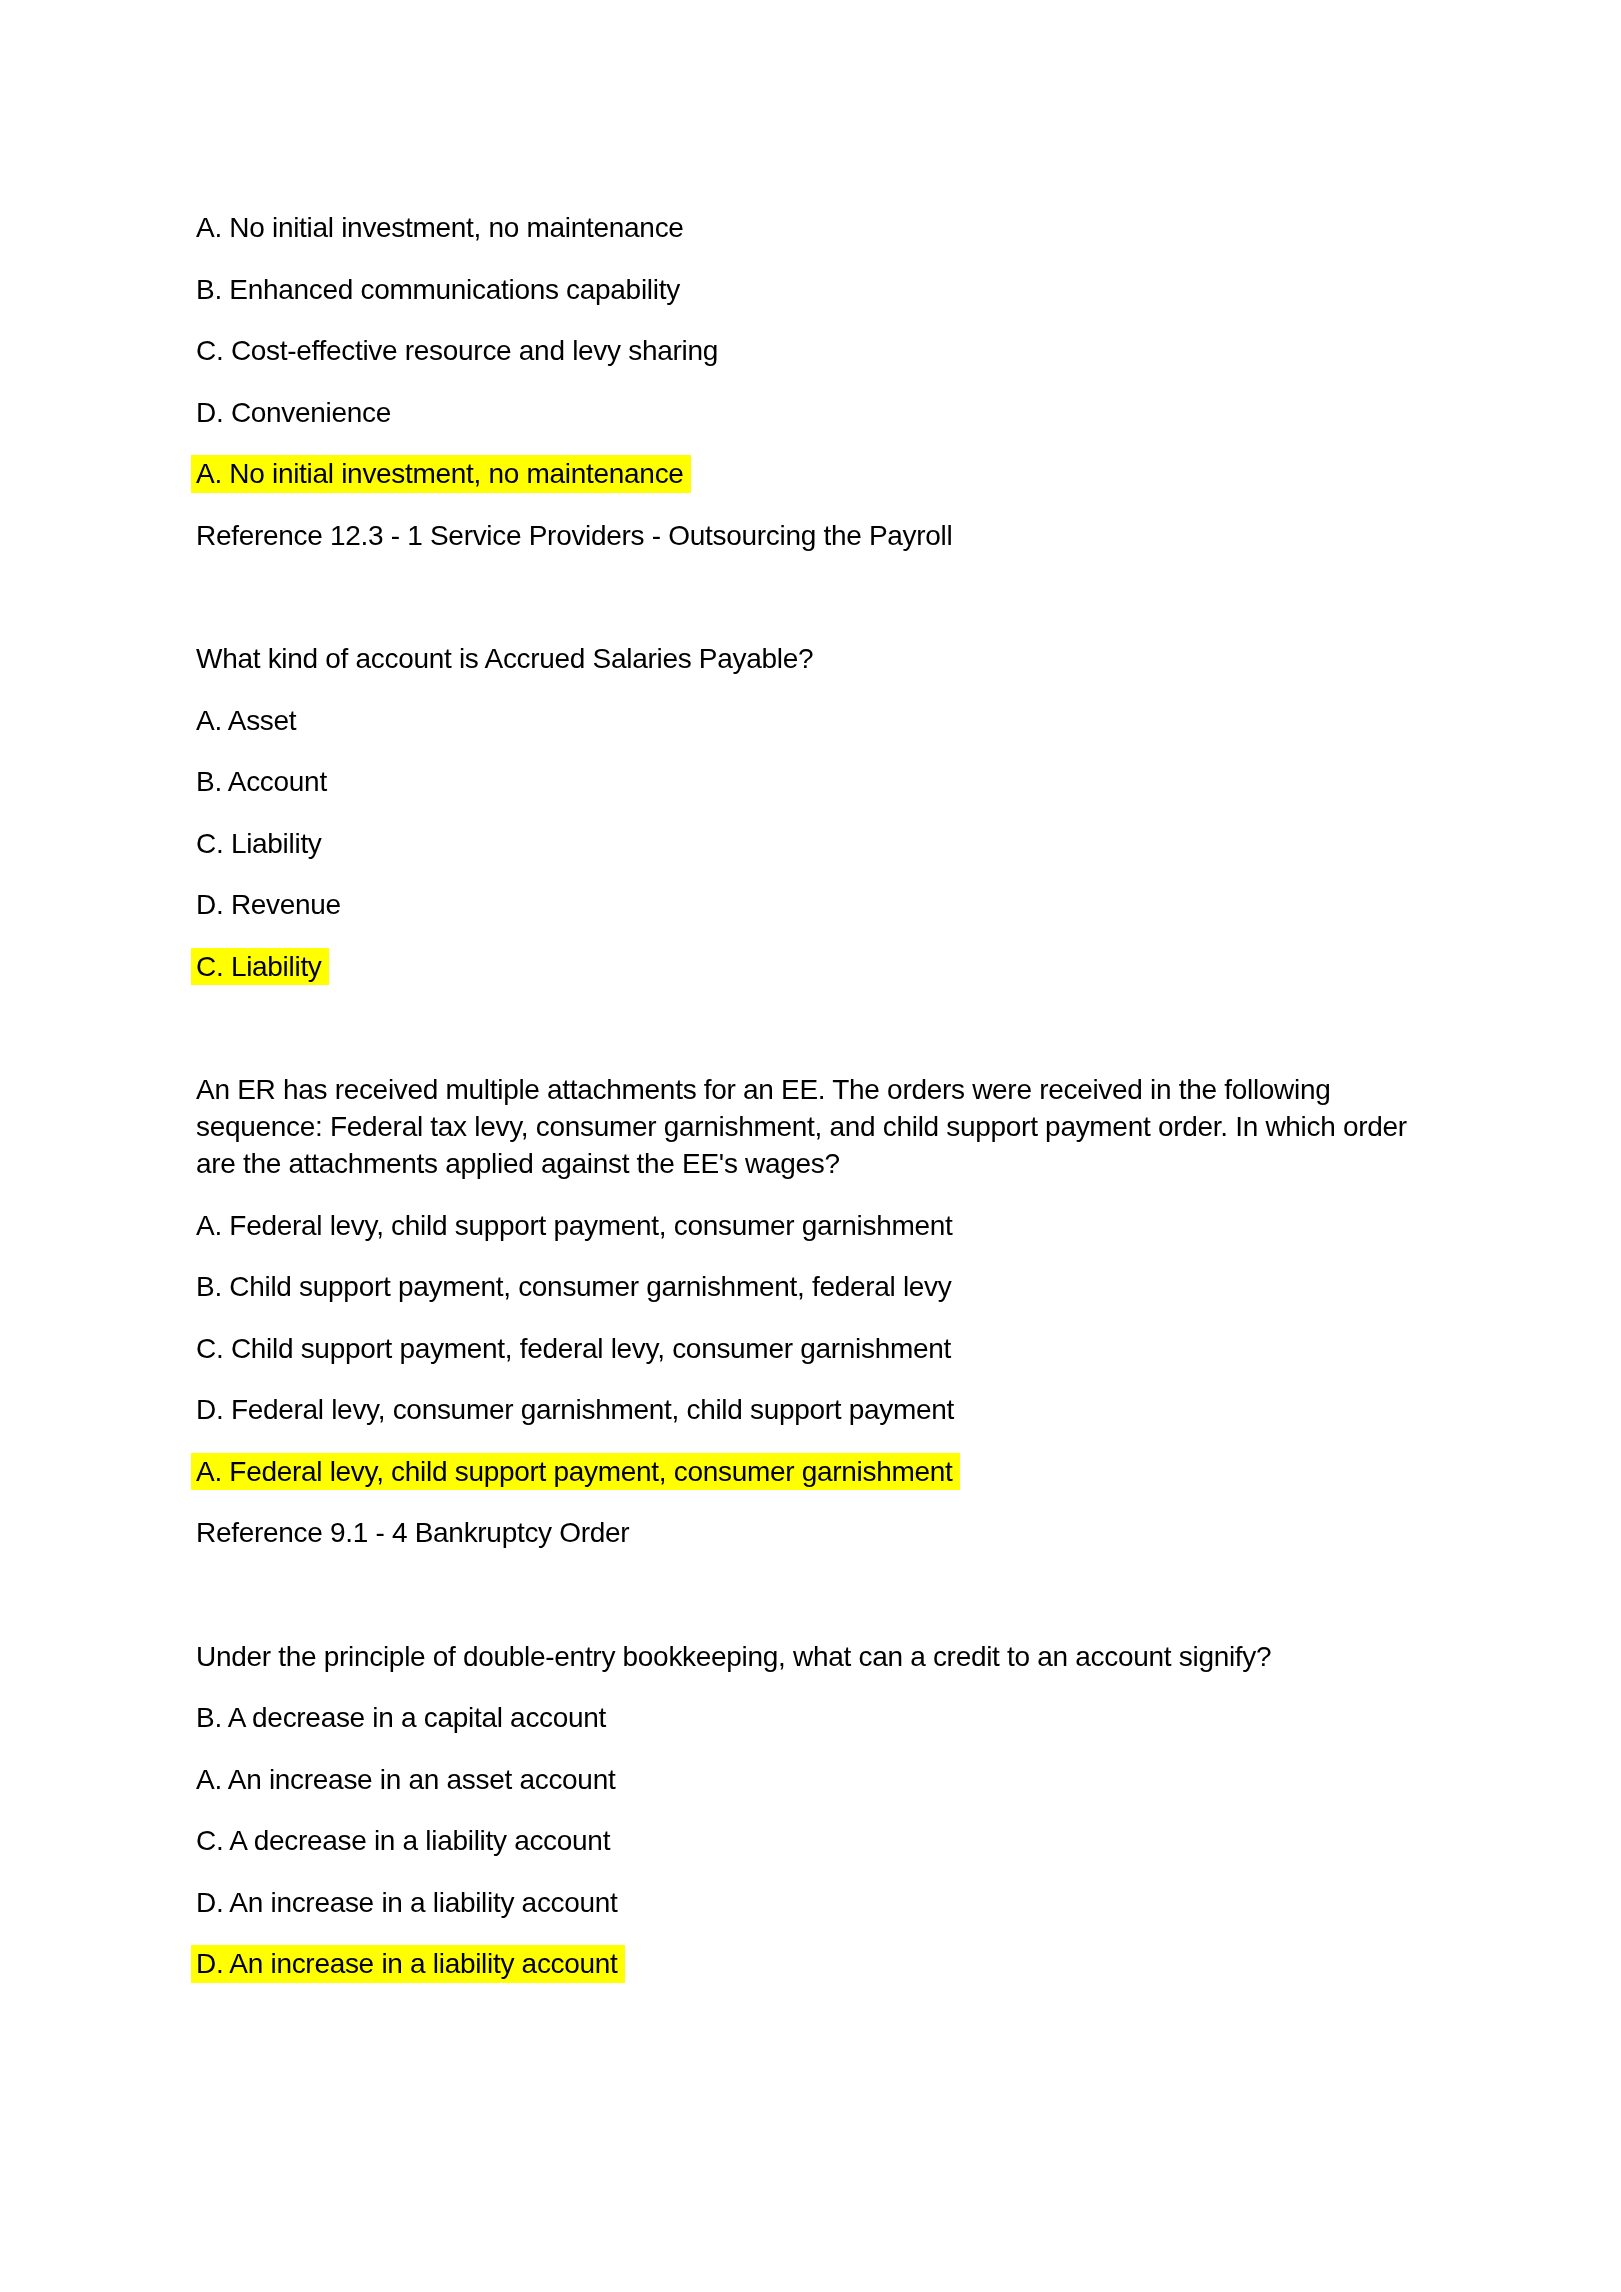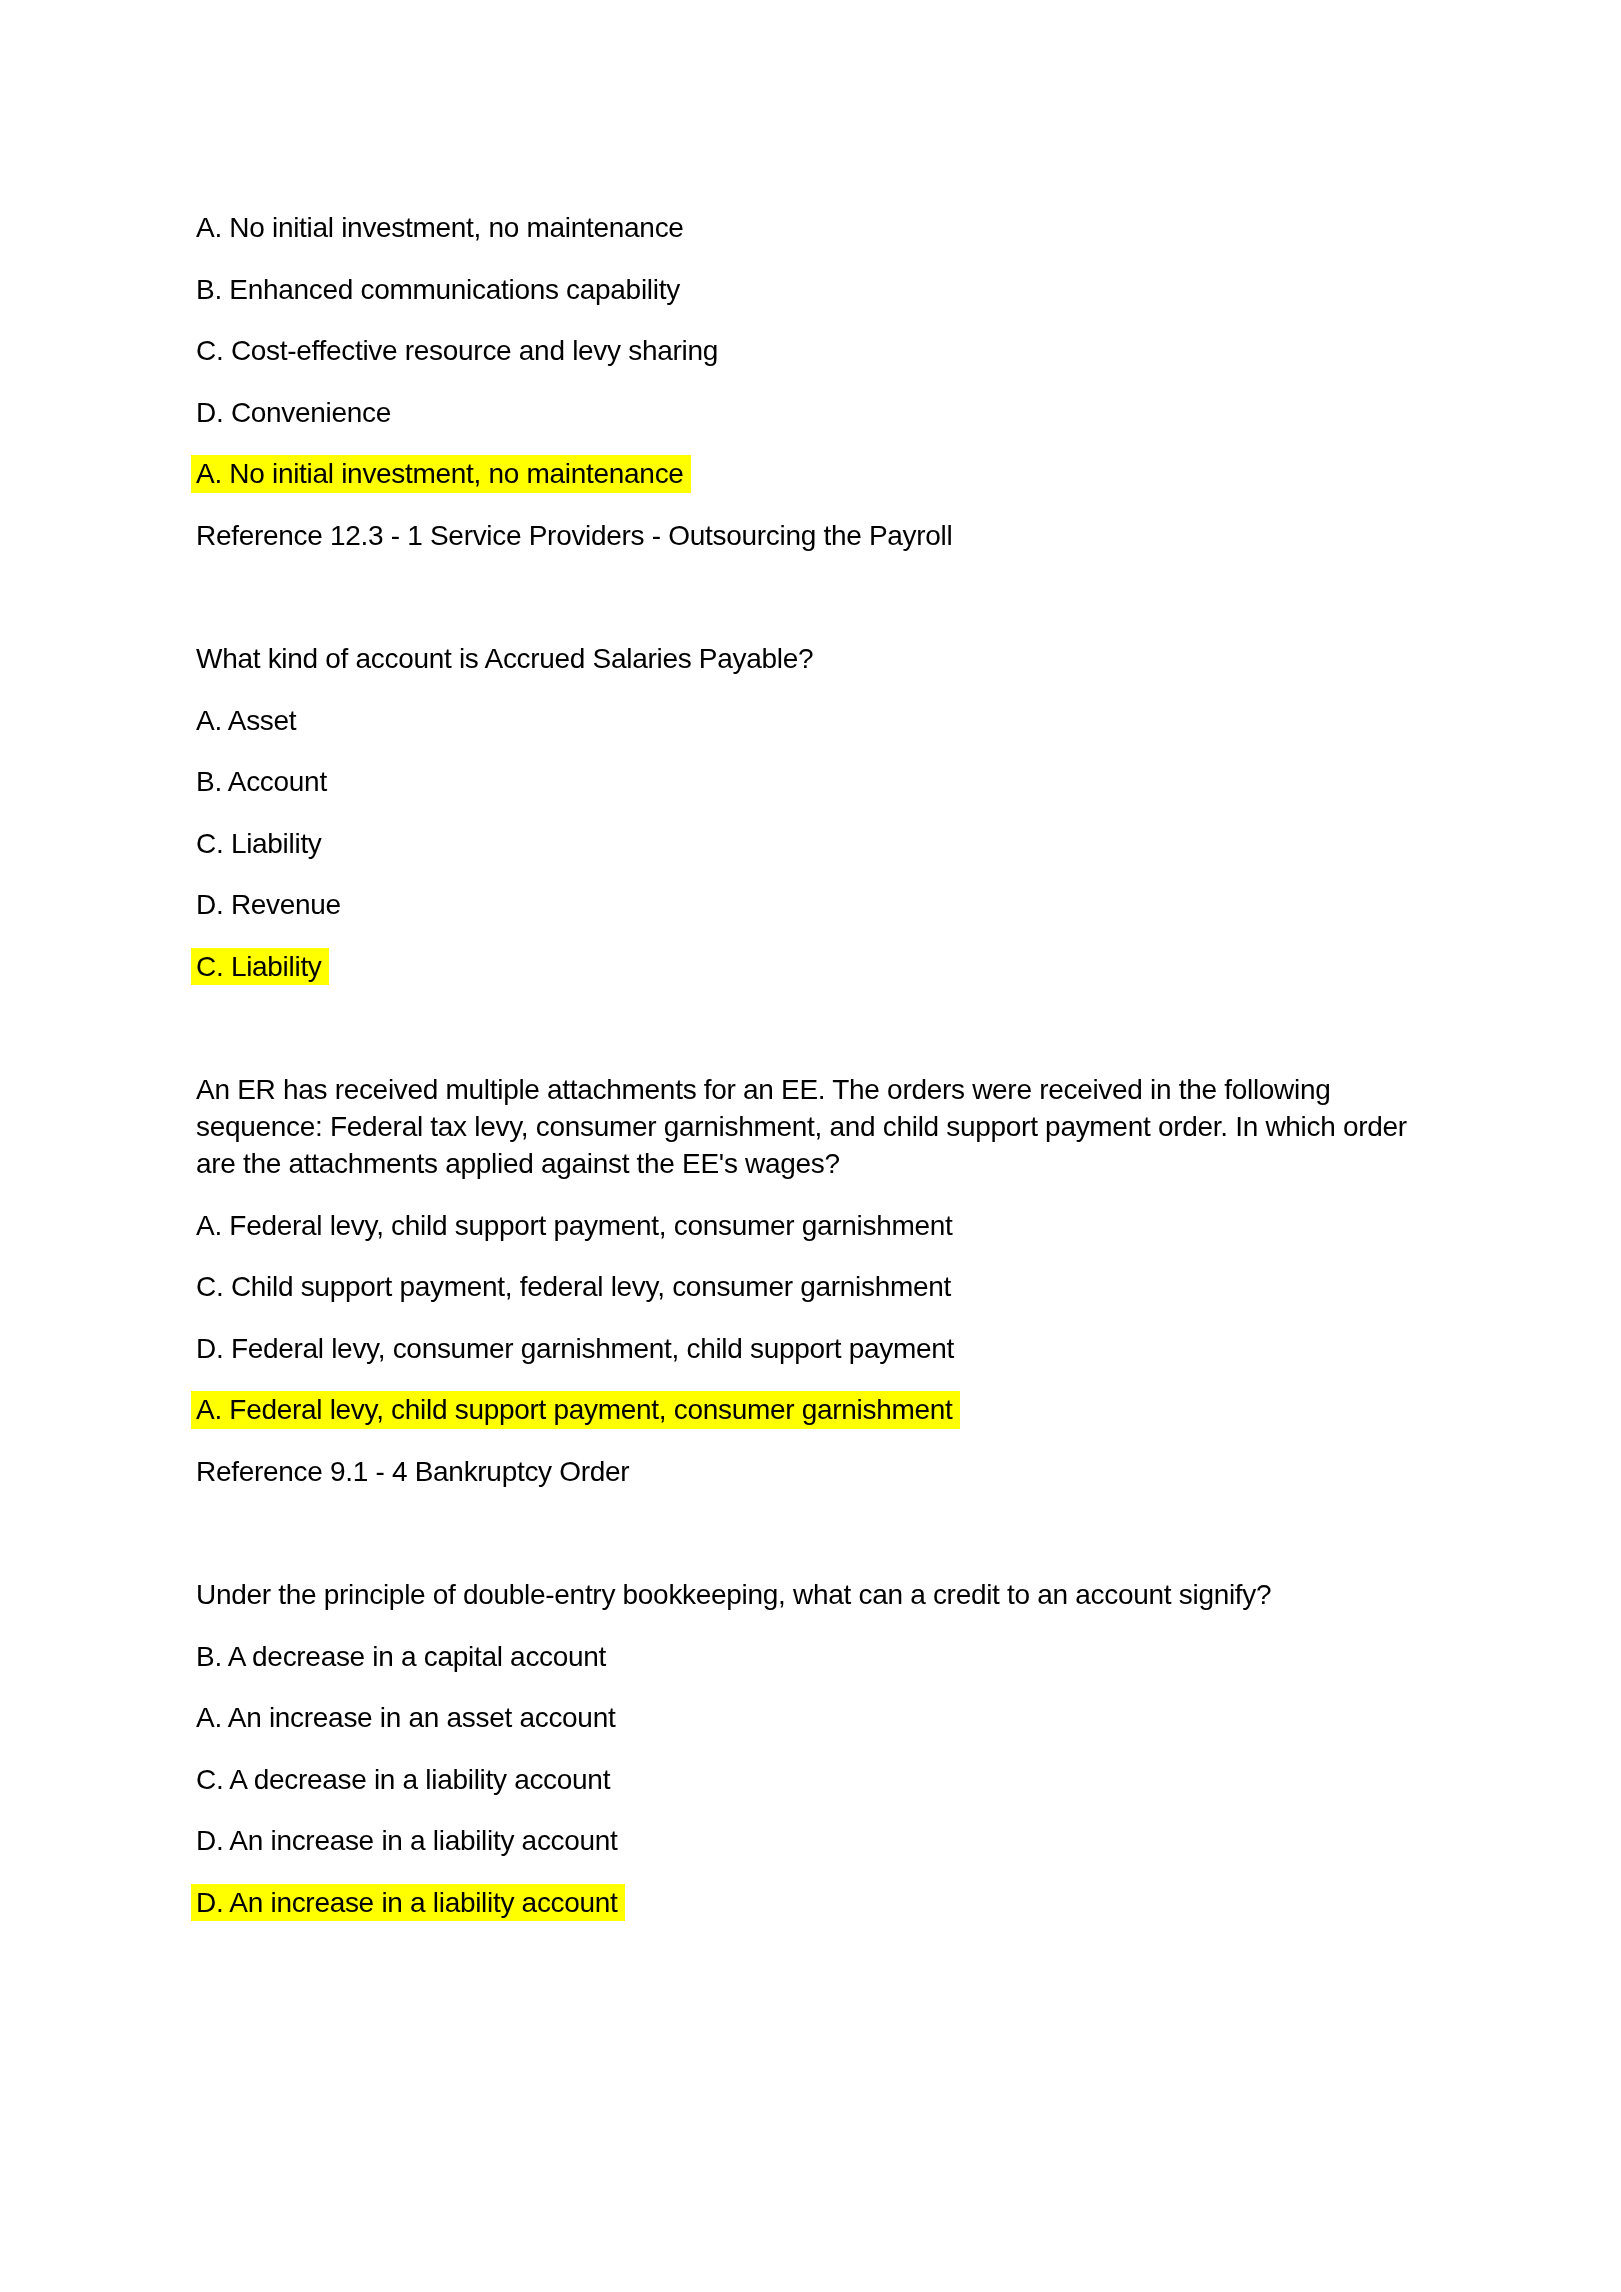--- a/index.html
+++ b/index.html
@@ -86,20 +86,21 @@
 
   <div class="block-gap"></div>
 
   <section>
     <div class="qlines">
       <span class="qline">An ER has received multiple attachments for an EE. The orders were received in the following</span>
       <span class="qline">sequence: Federal tax levy, consumer garnishment, and child support payment order. In which order</span>
       <span class="qline">are the attachments applied against the EE's wages?</span>
     </div>
     <p class="line">A. Federal levy, child support payment, consumer garnishment</p>
+    <p class="line">B. Child support payment, consumer garnishment, federal levy</p>
     <p class="line">C. Child support payment, federal levy, consumer garnishment</p>
     <p class="line">D. Federal levy, consumer garnishment, child support payment</p>
     <p class="answer-line"><mark class="hl">A. Federal levy, child support payment, consumer garnishment</mark></p>
     <p class="line">Reference 9.1 - 4 Bankruptcy Order</p>
   </section>
 
   <div class="block-gap"></div>
 
   <section>
     <div class="qlines">

